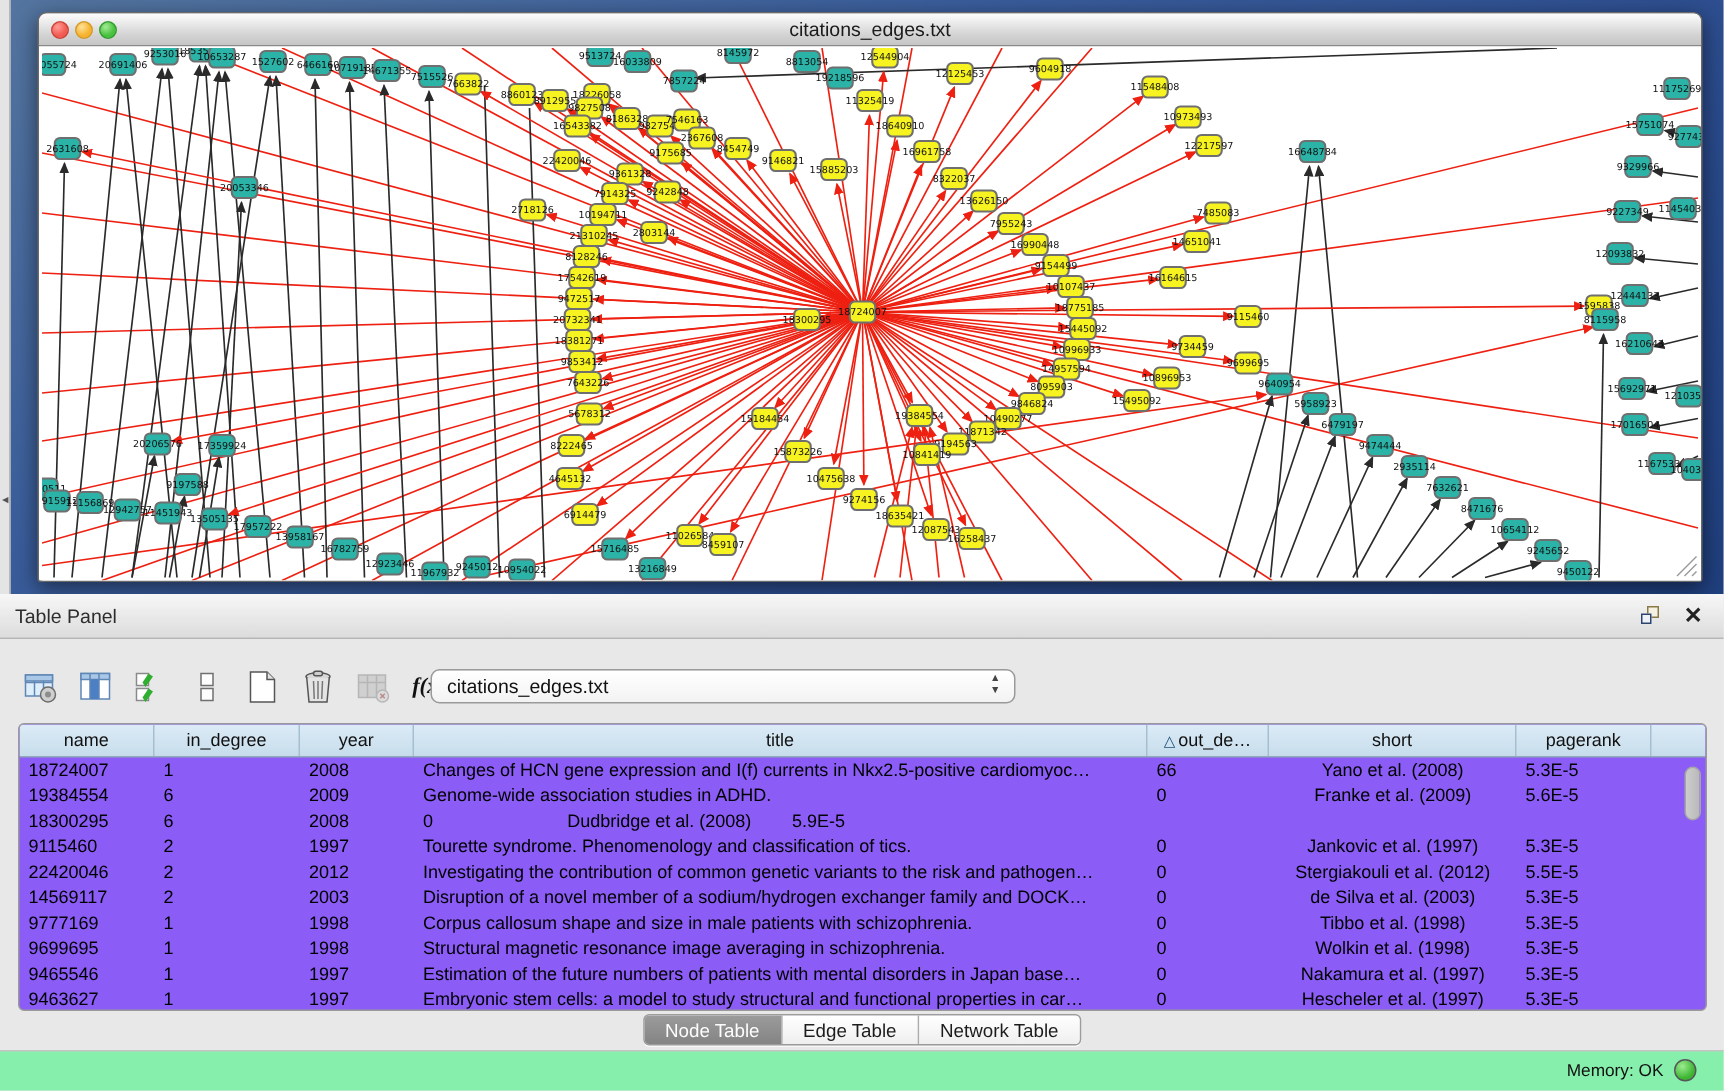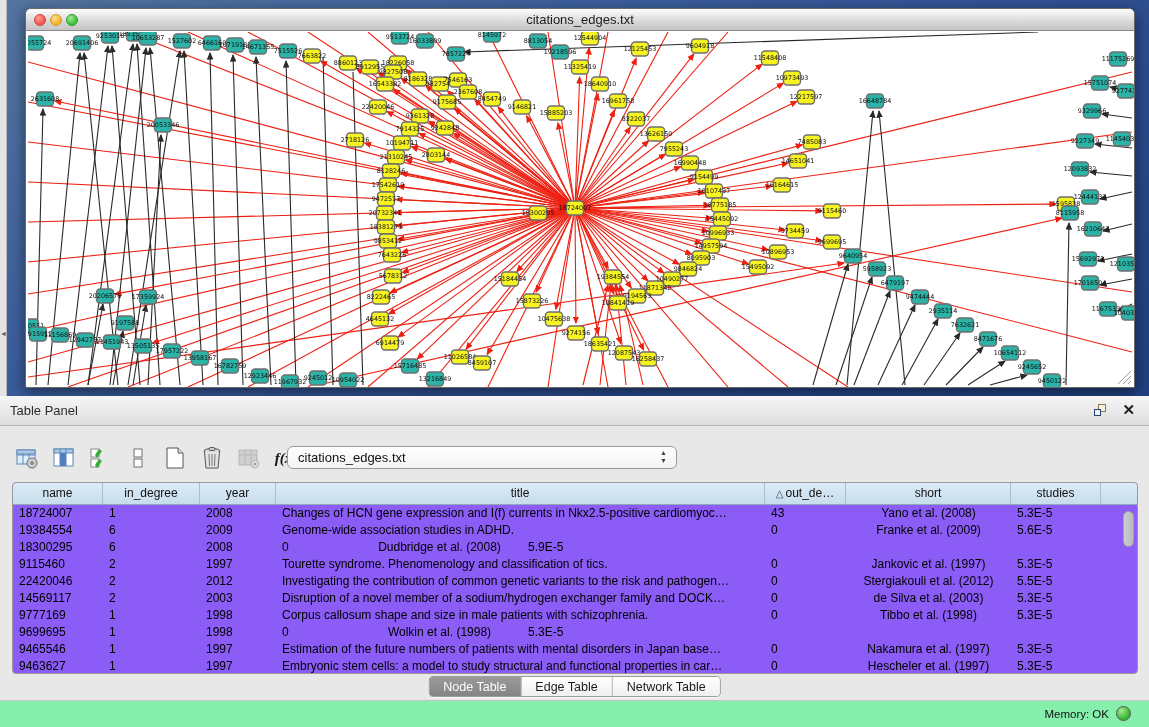--- a/index.html
+++ b/index.html
@@ -932,30 +932,30 @@
   </div>
 
   <div id="table-box">
     <div id="thead">
         <div class="hcell" style="width: 90px;">name</div>
         <div class="hcell" style="width: 97px;">in_degree</div>
         <div class="hcell" style="width: 76px;">year</div>
         <div class="hcell" style="width: 489px;">title</div>
         <div class="hcell" style="width: 81px;"><span class="sort-tri">△</span>out_de…</div>
         <div class="hcell" style="width: 165px;">short</div>
-        <div class="hcell" style="width: 90px;">studies</div>
+        <div class="hcell" style="width: 90px;">pagerank</div>
         <div class="hcell" style="flex: 1 1 auto;"></div>
       </div>
     <div id="tbody">
         <div class="trow">
           <div class="tcell" style="width: 90px;">18724007</div>
           <div class="tcell" style="width: 97px;">1</div>
           <div class="tcell" style="width: 76px;">2008</div>
           <div class="tcell" style="width: 489px;">Changes of HCN gene expression and I(f) currents in Nkx2.5-positive cardiomyoc…</div>
-          <div class="tcell" style="width: 81px;">43</div>
+          <div class="tcell" style="width: 81px;">66</div>
           <div class="tcell center" style="width: 165px;">Yano et al. (2008)</div>
           <div class="tcell" style="width: 90px;">5.3E-5</div>
         </div>
         <div class="trow">
           <div class="tcell" style="width: 90px;">19384554</div>
           <div class="tcell" style="width: 97px;">6</div>
           <div class="tcell" style="width: 76px;">2009</div>
           <div class="tcell" style="width: 489px;">Genome-wide association studies in ADHD.</div>
           <div class="tcell" style="width: 81px;">0</div>
           <div class="tcell center" style="width: 165px;">Franke et al. (2009)</div>
@@ -1002,20 +1002,21 @@
           <div class="tcell" style="width: 76px;">1998</div>
           <div class="tcell" style="width: 489px;">Corpus callosum shape and size in male patients with schizophrenia.</div>
           <div class="tcell" style="width: 81px;">0</div>
           <div class="tcell center" style="width: 165px;">Tibbo et al. (1998)</div>
           <div class="tcell" style="width: 90px;">5.3E-5</div>
         </div>
         <div class="trow">
           <div class="tcell" style="width: 90px;">9699695</div>
           <div class="tcell" style="width: 97px;">1</div>
           <div class="tcell" style="width: 76px;">1998</div>
+          <div class="tcell" style="width: 489px;">Structural magnetic resonance image averaging in schizophrenia.</div>
           <div class="tcell" style="width: 81px;">0</div>
           <div class="tcell center" style="width: 165px;">Wolkin et al. (1998)</div>
           <div class="tcell" style="width: 90px;">5.3E-5</div>
         </div>
         <div class="trow">
           <div class="tcell" style="width: 90px;">9465546</div>
           <div class="tcell" style="width: 97px;">1</div>
           <div class="tcell" style="width: 76px;">1997</div>
           <div class="tcell" style="width: 489px;">Estimation of the future numbers of patients with mental disorders in Japan base…</div>
           <div class="tcell" style="width: 81px;">0</div>

